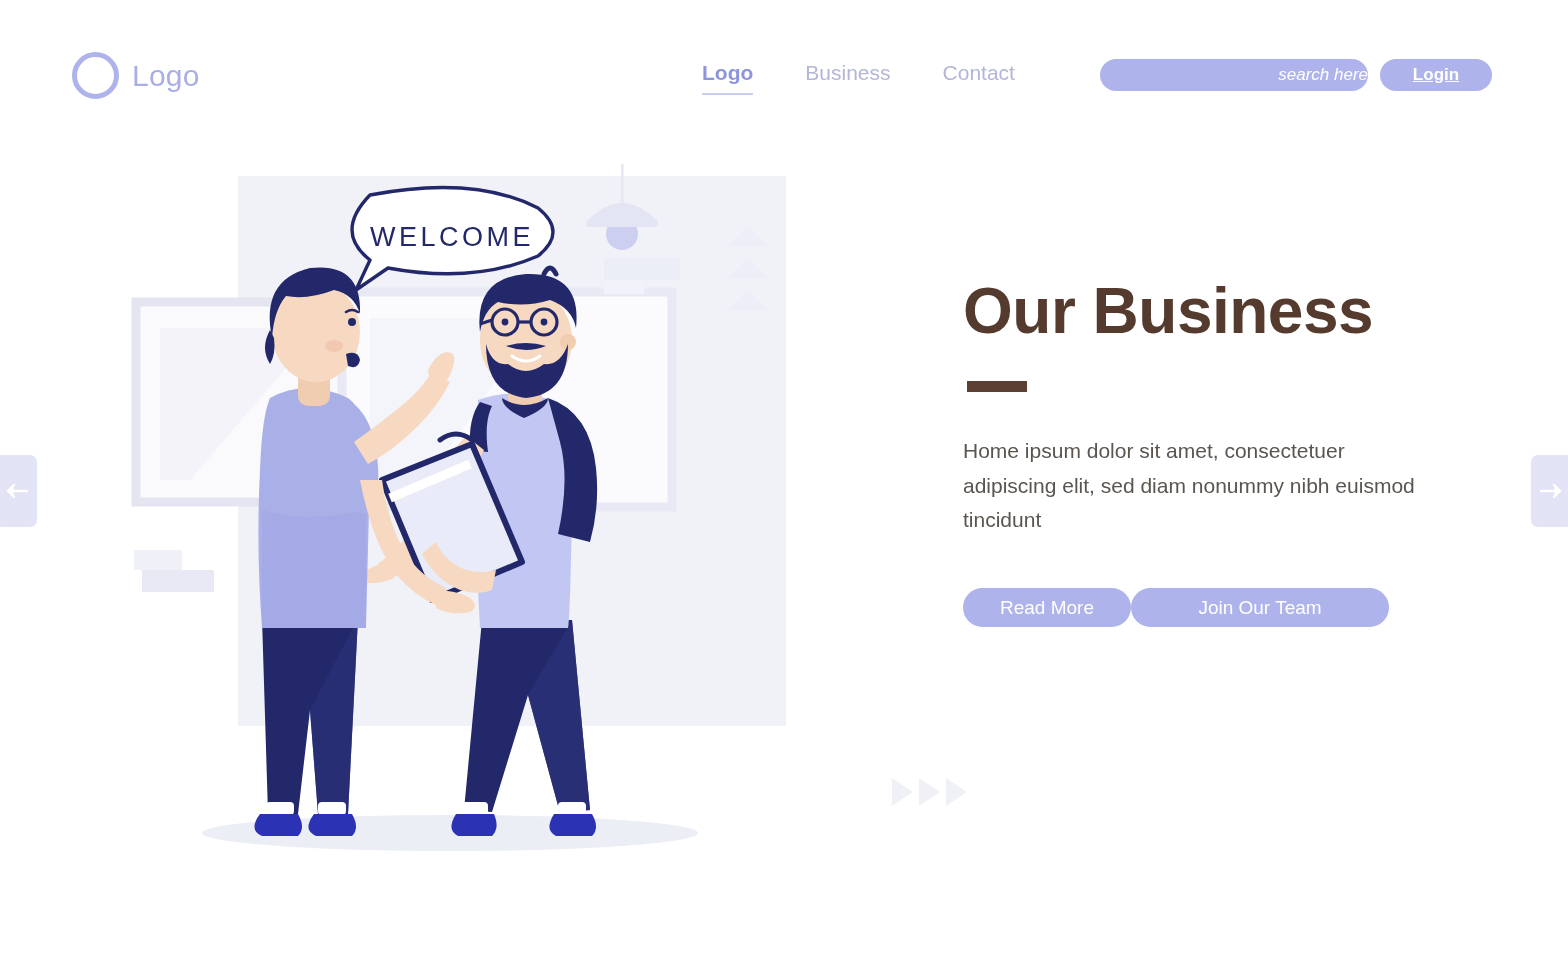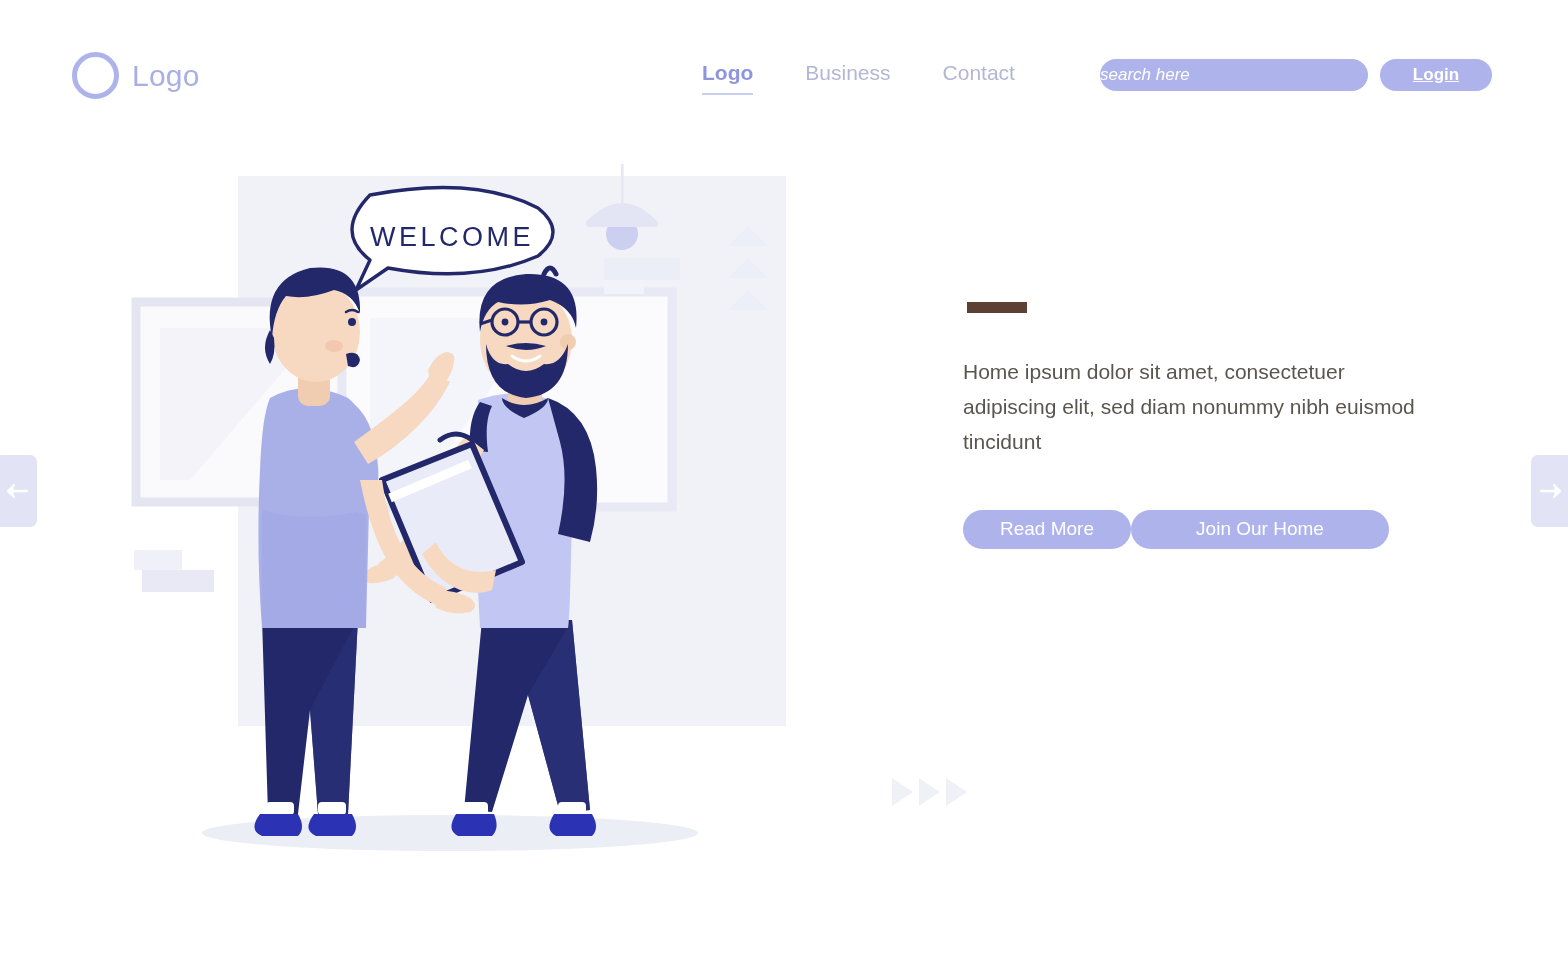--- a/index.html
+++ b/index.html
@@ -44,21 +44,21 @@
   .nav-item.active {
     color: #8e95dd; font-weight: bold;
     border-bottom-color: #c9cdee;
   }
 
   .search-pill {
     position: absolute; left: 1100px; top: 59px;
     width: 268px; height: 32px; border-radius: 16px;
     background: #aeb3ec; border: none; outline: none;
     color: #4c1d95; font-size: 17px; font-style: italic;
-    text-align: left; font-family: "Liberation Sans", sans-serif;
+    text-align: right; font-family: "Liberation Sans", sans-serif;
     cursor: text;
   }
   .search-pill::placeholder { color: #ffffff; font-style: italic; opacity: 1; }
 
   .login-btn {
     position: absolute; left: 1380px; top: 59px;
     width: 112px; height: 32px; border-radius: 16px;
     background: #aeb3ec; border: none; color: #ffffff;
     font-size: 17px; font-weight: bold; cursor: pointer;
     font-family: "Liberation Sans", sans-serif;
@@ -295,29 +295,30 @@
       <g>
         <path d="M250 45 Q354 25 418 58 Q448 82 418 106 Q354 134 268 118 L236 140 L250 110 Q214 82 250 45 Z" fill="#ffffff" stroke="#23286b" stroke-width="3.4" stroke-linejoin="round"></path>
         <text x="332" y="96" text-anchor="middle" font-family="Liberation Sans, sans-serif" font-size="27" letter-spacing="3.5" fill="#23286b">WELCOME</text>
       </g>
 
     </svg>
   </div>
 
   <div class="hero">
     <h1 class="hero-title">
+      <span class="l1">Our Business</span>
     </h1>
 
     <div class="hero-rule"></div>
 
     <p class="hero-body">Home ipsum dolor sit amet, consectetuer adipiscing elit, sed diam nonummy nibh euismod tincidunt</p>
 
     <div class="hero-ctas">
       <button class="cta read">Read More</button>
-      <button class="cta join">Join Our Home</button>
+      <button class="cta join">Join Our Team</button>
     </div>
   </div>
 
   <div class="chevrons">
     <span class="chev"></span>
     <span class="chev"></span>
     <span class="chev"></span>
   </div>
 
 </div>

